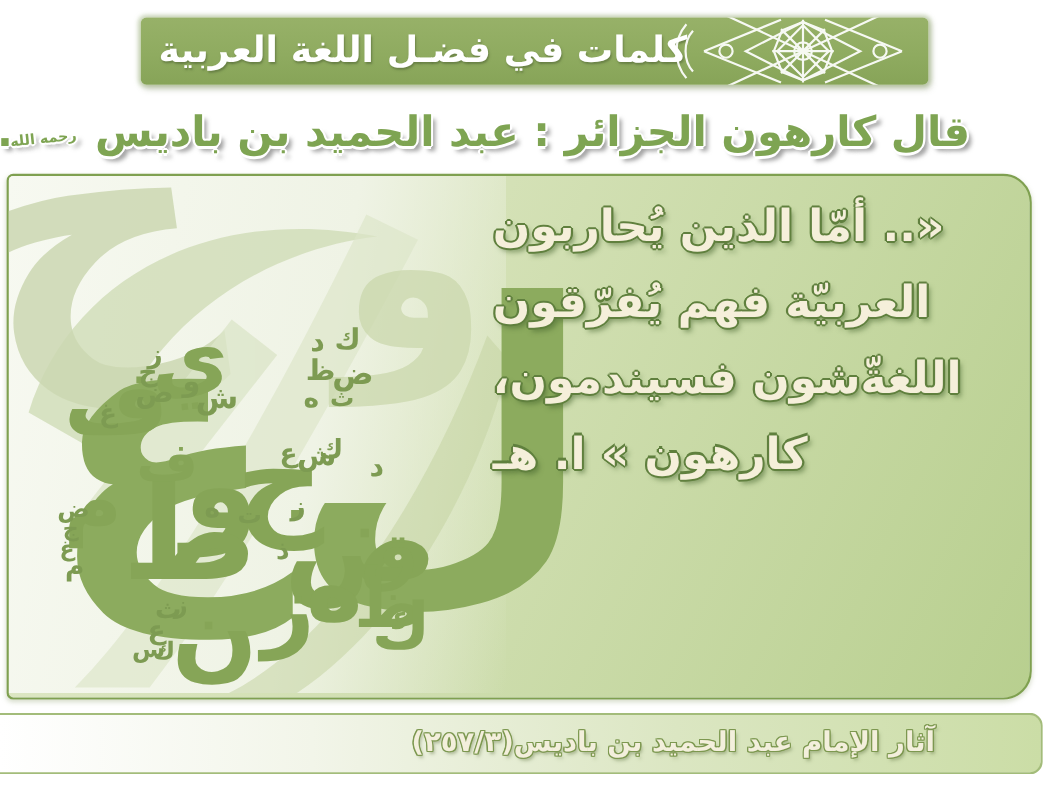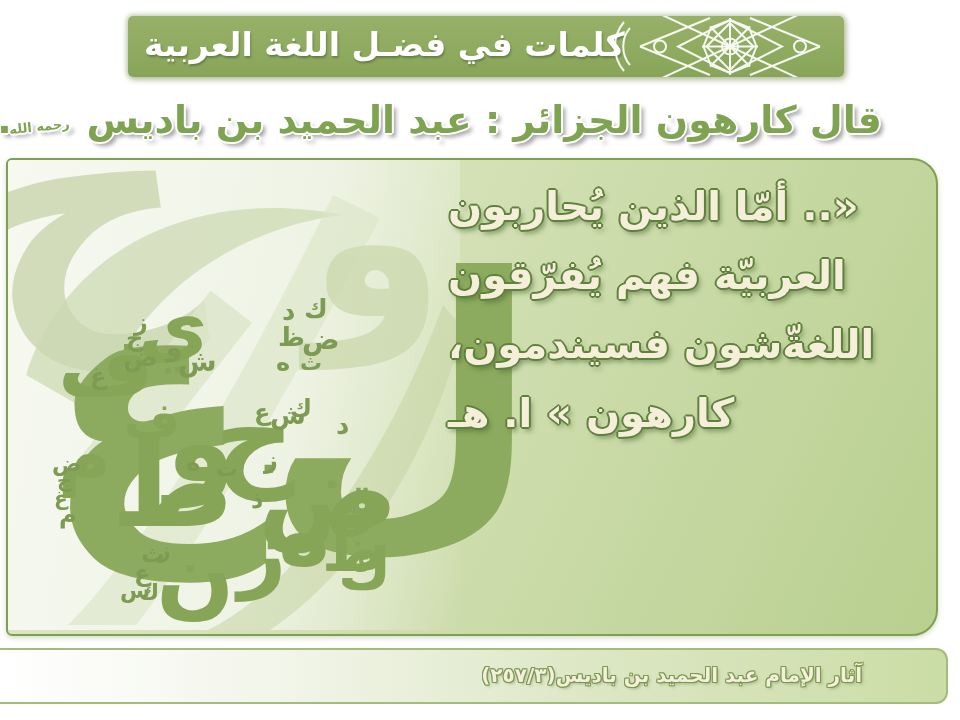--- a/index.html
+++ b/index.html
@@ -63,22 +63,22 @@
   }
   .quote-line{white-space:nowrap;}
   
   .footer-bar{
     position:absolute;left:0;top:648px;width:946px;height:52px;
     background:linear-gradient(90deg,#ffffff 0%,#f2f5e9 30%,#dbe6c2 65%,#cbdda6 100%);
     border-top:2px solid #a3bc7a;border-bottom:2px solid #a3bc7a;
     border-right:2px solid #a3bc7a;border-radius:0 12px 12px 0;
   }
   .footer-text{
-    position:absolute;right:84px;top:0;height:52px;line-height:50px;
-    direction:rtl;font-size:20px;font-weight:bold;color:#f3efdc;white-space:nowrap;
+    position:absolute;right:96px;top:0;height:52px;line-height:50px;
+    direction:rtl;font-size:25px;font-weight:bold;color:#f3efdc;white-space:nowrap;
     text-shadow:
       -1px 0 0 #7d9850,1px 0 0 #7d9850,0 -1px 0 #7d9850,0 1px 0 #7d9850,
       -1px -1px 0 #7d9850,1px -1px 0 #7d9850,-1px 1px 0 #7d9850,1px 1px 0 #7d9850,
       2px 2px 3px rgba(110,130,80,.5);
   }
 </style>
 </head>
 <body>
 
 <div id="slide">

